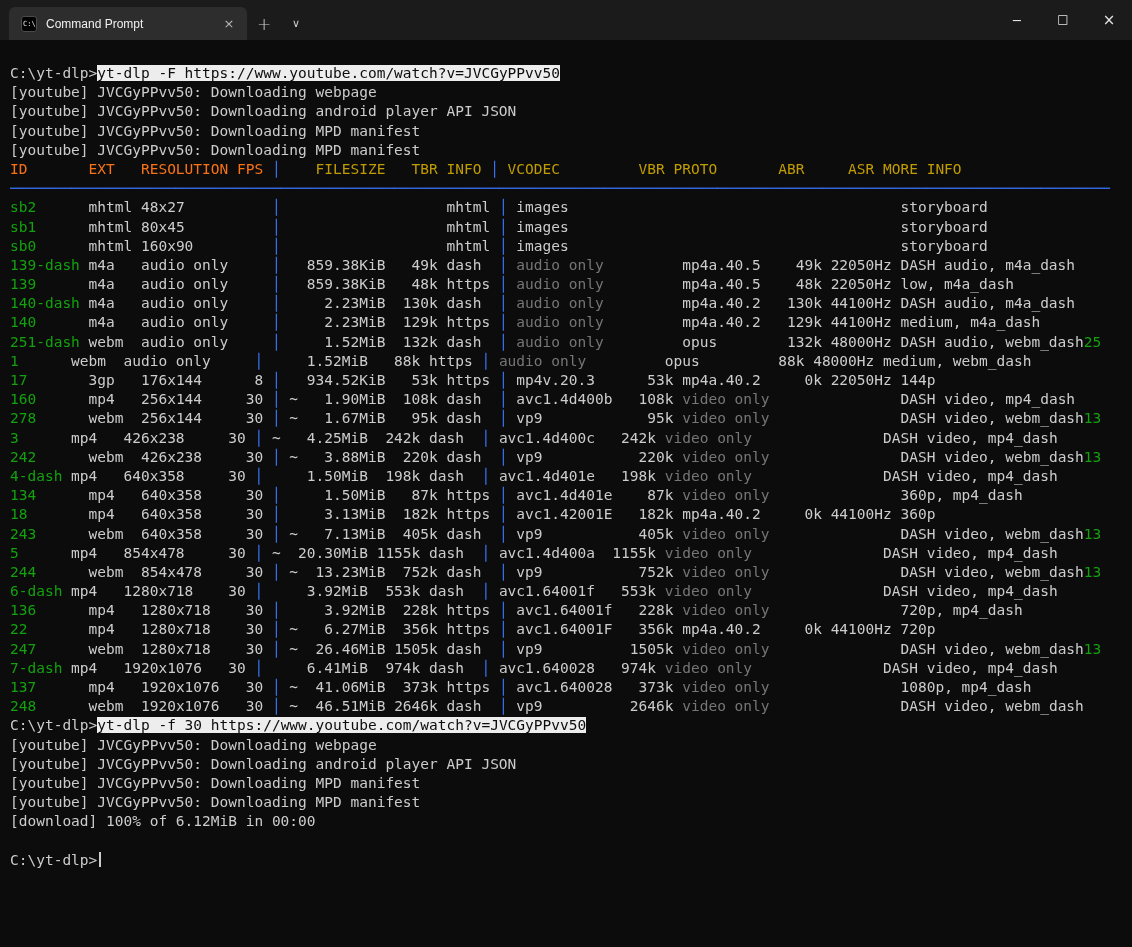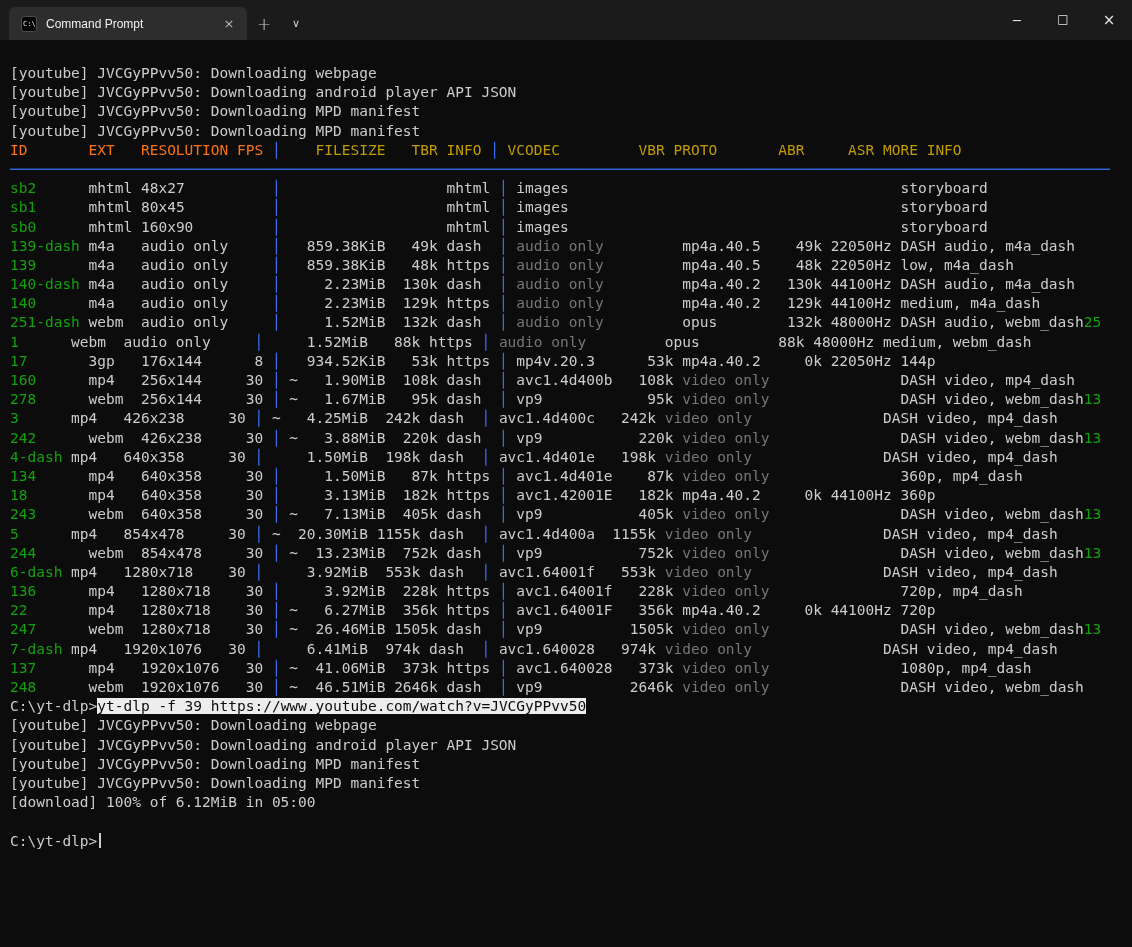--- a/index.html
+++ b/index.html
@@ -61,20 +61,21 @@
       <div class="win-btn max">
         <span>□</span>
       </div>
       <div class="win-btn cls">
         <span>×</span>
       </div>
     </div>
   </div>
 
   <div class="terminal" style="background: rgb(12, 12, 12);">
+      <div class="tline"><span style="color: rgb(204, 204, 204);">C:\yt-dlp&gt;</span><span style="background: rgb(237, 237, 237); color: rgb(12, 12, 12);">yt-dlp -F https://www.youtube.com/watch?v=JVCGyPPvv50</span></div>
       <div class="tline"><span style="color: rgb(204, 204, 204);">[youtube] JVCGyPPvv50: Downloading webpage</span></div>
       <div class="tline"><span style="color: rgb(204, 204, 204);">[youtube] JVCGyPPvv50: Downloading android player API JSON</span></div>
       <div class="tline"><span style="color: rgb(204, 204, 204);">[youtube] JVCGyPPvv50: Downloading MPD manifest</span></div>
       <div class="tline"><span style="color: rgb(204, 204, 204);">[youtube] JVCGyPPvv50: Downloading MPD manifest</span></div>
       <div class="tline"><span style="color: #f97316;">ID       EXT   RESOLUTION FPS </span><span style="color: rgb(59, 120, 255);">│</span><span style="color: rgb(193, 156, 0);">    FILESIZE   TBR INFO </span><span style="color: rgb(59, 120, 255);">│</span><span style="color: rgb(193, 156, 0);"> VCODEC         VBR PROTO       ABR     ASR MORE INFO</span></div>
       <div class="tline"><span style="color: rgb(59, 120, 255);">──────────────────────────────────────────────────────────────────────────────────────────────────────────────────────────────</span></div>
       <div class="tline"><span style="color: rgb(19, 161, 14);">sb2      </span><span style="color: rgb(204, 204, 204);">mhtml 48x27          </span><span style="color: rgb(59, 120, 255);">│</span><span style="color: rgb(204, 204, 204);">                   mhtml </span><span style="color: rgb(59, 120, 255);">│</span><span style="color: rgb(204, 204, 204);"> images                                      storyboard</span></div>
       <div class="tline"><span style="color: rgb(19, 161, 14);">sb1      </span><span style="color: rgb(204, 204, 204);">mhtml 80x45          </span><span style="color: rgb(59, 120, 255);">│</span><span style="color: rgb(204, 204, 204);">                   mhtml </span><span style="color: rgb(59, 120, 255);">│</span><span style="color: rgb(204, 204, 204);"> images                                      storyboard</span></div>
       <div class="tline"><span style="color: rgb(19, 161, 14);">sb0      </span><span style="color: rgb(204, 204, 204);">mhtml 160x90         </span><span style="color: rgb(59, 120, 255);">│</span><span style="color: rgb(204, 204, 204);">                   mhtml </span><span style="color: rgb(59, 120, 255);">│</span><span style="color: rgb(204, 204, 204);"> images                                      storyboard</span></div>
       <div class="tline"><span style="color: rgb(19, 161, 14);">139-dash </span><span style="color: rgb(204, 204, 204);">m4a   audio only     </span><span style="color: rgb(59, 120, 255);">│</span><span style="color: rgb(204, 204, 204);">   859.38KiB   49k dash  </span><span style="color: rgb(59, 120, 255);">│</span><span style="color: rgb(118, 118, 118);"> audio only</span><span style="color: rgb(204, 204, 204);">         mp4a.40.5    49k 22050Hz DASH audio, m4a_dash</span></div>
@@ -94,23 +95,23 @@
       <div class="tline"><span style="color: rgb(19, 161, 14);">243      </span><span style="color: rgb(204, 204, 204);">webm  640x358     30 </span><span style="color: rgb(59, 120, 255);">│</span><span style="color: rgb(204, 204, 204);"> ~   7.13MiB  405k dash  </span><span style="color: rgb(59, 120, 255);">│</span><span style="color: rgb(204, 204, 204);"> vp9           405k </span><span style="color: rgb(118, 118, 118);">video only</span><span style="color: rgb(204, 204, 204);">               DASH video, webm_dash</span><span style="color: rgb(19, 161, 14);">13</span></div>
       <div class="tline"><span style="color: rgb(19, 161, 14);">5      </span><span style="color: rgb(204, 204, 204);">mp4   854x478     30 </span><span style="color: rgb(59, 120, 255);">│</span><span style="color: rgb(204, 204, 204);"> ~  20.30MiB 1155k dash  </span><span style="color: rgb(59, 120, 255);">│</span><span style="color: rgb(204, 204, 204);"> avc1.4d400a  1155k </span><span style="color: rgb(118, 118, 118);">video only</span><span style="color: rgb(204, 204, 204);">               DASH video, mp4_dash</span></div>
       <div class="tline"><span style="color: rgb(19, 161, 14);">244      </span><span style="color: rgb(204, 204, 204);">webm  854x478     30 </span><span style="color: rgb(59, 120, 255);">│</span><span style="color: rgb(204, 204, 204);"> ~  13.23MiB  752k dash  </span><span style="color: rgb(59, 120, 255);">│</span><span style="color: rgb(204, 204, 204);"> vp9           752k </span><span style="color: rgb(118, 118, 118);">video only</span><span style="color: rgb(204, 204, 204);">               DASH video, webm_dash</span><span style="color: rgb(19, 161, 14);">13</span></div>
       <div class="tline"><span style="color: rgb(19, 161, 14);">6-dash </span><span style="color: rgb(204, 204, 204);">mp4   1280x718    30 </span><span style="color: rgb(59, 120, 255);">│</span><span style="color: rgb(204, 204, 204);">     3.92MiB  553k dash  </span><span style="color: rgb(59, 120, 255);">│</span><span style="color: rgb(204, 204, 204);"> avc1.64001f   553k </span><span style="color: rgb(118, 118, 118);">video only</span><span style="color: rgb(204, 204, 204);">               DASH video, mp4_dash</span></div>
       <div class="tline"><span style="color: rgb(19, 161, 14);">136      </span><span style="color: rgb(204, 204, 204);">mp4   1280x718    30 </span><span style="color: rgb(59, 120, 255);">│</span><span style="color: rgb(204, 204, 204);">     3.92MiB  228k https </span><span style="color: rgb(59, 120, 255);">│</span><span style="color: rgb(204, 204, 204);"> avc1.64001f   228k </span><span style="color: rgb(118, 118, 118);">video only</span><span style="color: rgb(204, 204, 204);">               720p, mp4_dash</span></div>
       <div class="tline"><span style="color: rgb(19, 161, 14);">22       </span><span style="color: rgb(204, 204, 204);">mp4   1280x718    30 </span><span style="color: rgb(59, 120, 255);">│</span><span style="color: rgb(204, 204, 204);"> ~   6.27MiB  356k https </span><span style="color: rgb(59, 120, 255);">│</span><span style="color: rgb(204, 204, 204);"> avc1.64001F   356k mp4a.40.2     0k 44100Hz 720p</span></div>
       <div class="tline"><span style="color: rgb(19, 161, 14);">247      </span><span style="color: rgb(204, 204, 204);">webm  1280x718    30 </span><span style="color: rgb(59, 120, 255);">│</span><span style="color: rgb(204, 204, 204);"> ~  26.46MiB 1505k dash  </span><span style="color: rgb(59, 120, 255);">│</span><span style="color: rgb(204, 204, 204);"> vp9          1505k </span><span style="color: rgb(118, 118, 118);">video only</span><span style="color: rgb(204, 204, 204);">               DASH video, webm_dash</span><span style="color: rgb(19, 161, 14);">13</span></div>
       <div class="tline"><span style="color: rgb(19, 161, 14);">7-dash </span><span style="color: rgb(204, 204, 204);">mp4   1920x1076   30 </span><span style="color: rgb(59, 120, 255);">│</span><span style="color: rgb(204, 204, 204);">     6.41MiB  974k dash  </span><span style="color: rgb(59, 120, 255);">│</span><span style="color: rgb(204, 204, 204);"> avc1.640028   974k </span><span style="color: rgb(118, 118, 118);">video only</span><span style="color: rgb(204, 204, 204);">               DASH video, mp4_dash</span></div>
       <div class="tline"><span style="color: rgb(19, 161, 14);">137      </span><span style="color: rgb(204, 204, 204);">mp4   1920x1076   30 </span><span style="color: rgb(59, 120, 255);">│</span><span style="color: rgb(204, 204, 204);"> ~  41.06MiB  373k https </span><span style="color: rgb(59, 120, 255);">│</span><span style="color: rgb(204, 204, 204);"> avc1.640028   373k </span><span style="color: rgb(118, 118, 118);">video only</span><span style="color: rgb(204, 204, 204);">               1080p, mp4_dash</span></div>
       <div class="tline"><span style="color: rgb(19, 161, 14);">248      </span><span style="color: rgb(204, 204, 204);">webm  1920x1076   30 </span><span style="color: rgb(59, 120, 255);">│</span><span style="color: rgb(204, 204, 204);"> ~  46.51MiB 2646k dash  </span><span style="color: rgb(59, 120, 255);">│</span><span style="color: rgb(204, 204, 204);"> vp9          2646k </span><span style="color: rgb(118, 118, 118);">video only</span><span style="color: rgb(204, 204, 204);">               DASH video, webm_dash</span></div>
-      <div class="tline"><span style="color: rgb(204, 204, 204);">C:\yt-dlp&gt;</span><span style="background: rgb(237, 237, 237); color: rgb(12, 12, 12);">yt-dlp -f 39 https://www.youtube.com/watch?v=JVCGyPPvv50</span></div>
+      <div class="tline"><span style="color: rgb(204, 204, 204);">C:\yt-dlp&gt;</span><span style="background: rgb(237, 237, 237); color: rgb(12, 12, 12);">yt-dlp -f 30 https://www.youtube.com/watch?v=JVCGyPPvv50</span></div>
       <div class="tline"><span style="color: rgb(204, 204, 204);">[youtube] JVCGyPPvv50: Downloading webpage</span></div>
       <div class="tline"><span style="color: rgb(204, 204, 204);">[youtube] JVCGyPPvv50: Downloading android player API JSON</span></div>
       <div class="tline"><span style="color: rgb(204, 204, 204);">[youtube] JVCGyPPvv50: Downloading MPD manifest</span></div>
       <div class="tline"><span style="color: rgb(204, 204, 204);">[youtube] JVCGyPPvv50: Downloading MPD manifest</span></div>
-      <div class="tline"><span style="color: rgb(204, 204, 204);">[download] 100% of 6.12MiB in 05:00</span></div>
+      <div class="tline"><span style="color: rgb(204, 204, 204);">[download] 100% of 6.12MiB in 00:00</span></div>
       <div class="tline"></div>
       <div class="tline"><span style="color: rgb(204, 204, 204);">C:\yt-dlp&gt;</span><span class="cursor" style="background: rgb(204, 204, 204);"></span></div>
     </div>
 
 </div>
 
 </body></html>

